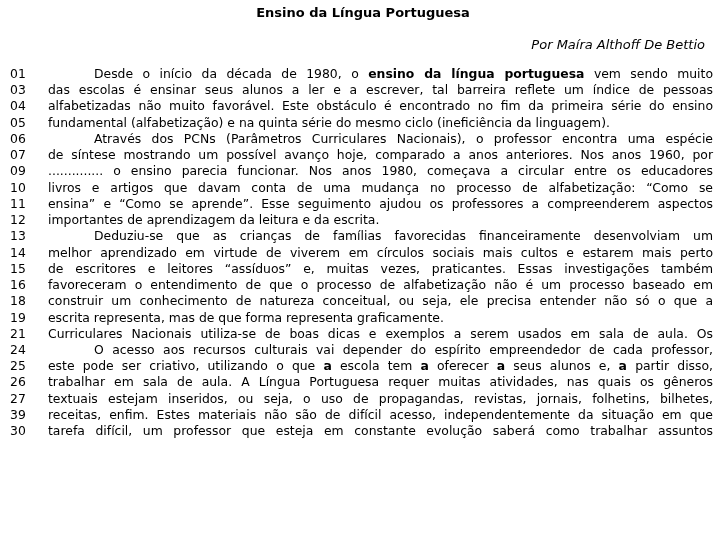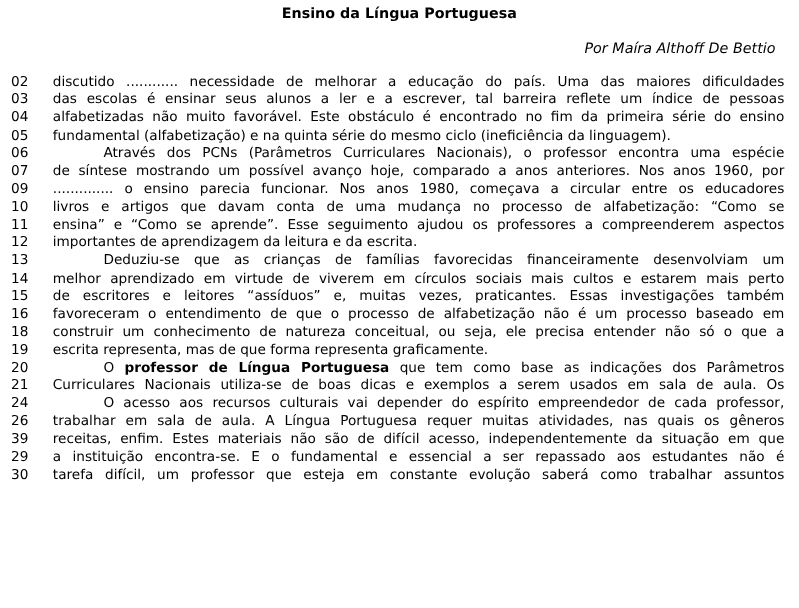--- a/index.html
+++ b/index.html
@@ -73,22 +73,22 @@
     b { font-weight: bold; }
   </style>
 </head>
 <body>
 
 <div class="title">Ensino da Língua Portuguesa</div>
 <div class="author">Por Maíra Althoff De Bettio</div>
 
 <div class="lines" id="lines">
     <div class="line">
-      <span class="num">02</span>
-      <span class="txt"><span>discutido ............ necessidade de melhorar a educação do país. Uma das maiores dificuldades</span></span>
+      <span class="num">01</span>
+      <span class="txt indent"><span>Desde o início da década de 1980, o </span><b>ensino da língua portuguesa</b><span> vem sendo muito</span></span>
     </div>
     <div class="line">
       <span class="num">03</span>
       <span class="txt"><span>das escolas é ensinar seus alunos a ler e a escrever, tal barreira reflete um índice de pessoas</span></span>
     </div>
     <div class="line">
       <span class="num">04</span>
       <span class="txt"><span>alfabetizadas não muito favorável. Este obstáculo é encontrado no fim da primeira série do ensino</span></span>
     </div>
     <div class="line">
@@ -137,40 +137,40 @@
     </div>
     <div class="line">
       <span class="num">18</span>
       <span class="txt"><span>construir um conhecimento de natureza conceitual, ou seja, ele precisa entender não só o que a</span></span>
     </div>
     <div class="line">
       <span class="num">19</span>
       <span class="txt last"><span>escrita representa, mas de que forma representa graficamente.</span></span>
     </div>
     <div class="line">
-      <span class="num">20</span>
-      <span class="txt indent"><span>O </span><b>professor de Língua Portuguesa</b><span> que tem como base as indicações dos Parâmetros</span></span>
-    </div>
-    <div class="line">
       <span class="num">21</span>
       <span class="txt"><span>Curriculares Nacionais utiliza-se de boas dicas e exemplos a serem usados em sala de aula. Os</span></span>
     </div>
     <div class="line">
       <span class="num">24</span>
       <span class="txt indent"><span>O acesso aos recursos culturais vai depender do espírito empreendedor de cada professor,</span></span>
     </div>
     <div class="line">
+      <span class="num">25</span>
+      <span class="txt"><span>este pode ser criativo, utilizando o que </span><b>a</b><span> escola tem </span><b>a</b><span> oferecer </span><b>a</b><span> seus alunos e, </span><b>a</b><span> partir disso,</span></span>
+    </div>
+    <div class="line">
       <span class="num">26</span>
       <span class="txt"><span>trabalhar em sala de aula. A Língua Portuguesa requer muitas atividades, nas quais os gêneros</span></span>
     </div>
     <div class="line">
+      <span class="num">27</span>
+      <span class="txt"><span>textuais estejam inseridos, ou seja, o uso de propagandas, revistas, jornais, folhetins, bilhetes,</span></span>
+    </div>
+    <div class="line">
       <span class="num">39</span>
       <span class="txt"><span>receitas, enfim. Estes materiais não são de difícil acesso, independentemente da situação em que</span></span>
-    </div>
-    <div class="line">
-      <span class="num">29</span>
-      <span class="txt"><span>a instituição encontra-se. E o fundamental e essencial a ser repassado aos estudantes não é</span></span>
     </div>
     <div class="line">
       <span class="num">30</span>
       <span class="txt"><span>tarefa difícil, um professor que esteja em constante evolução saberá como trabalhar assuntos</span></span>
     </div>
   </div>
 
 </body></html>

